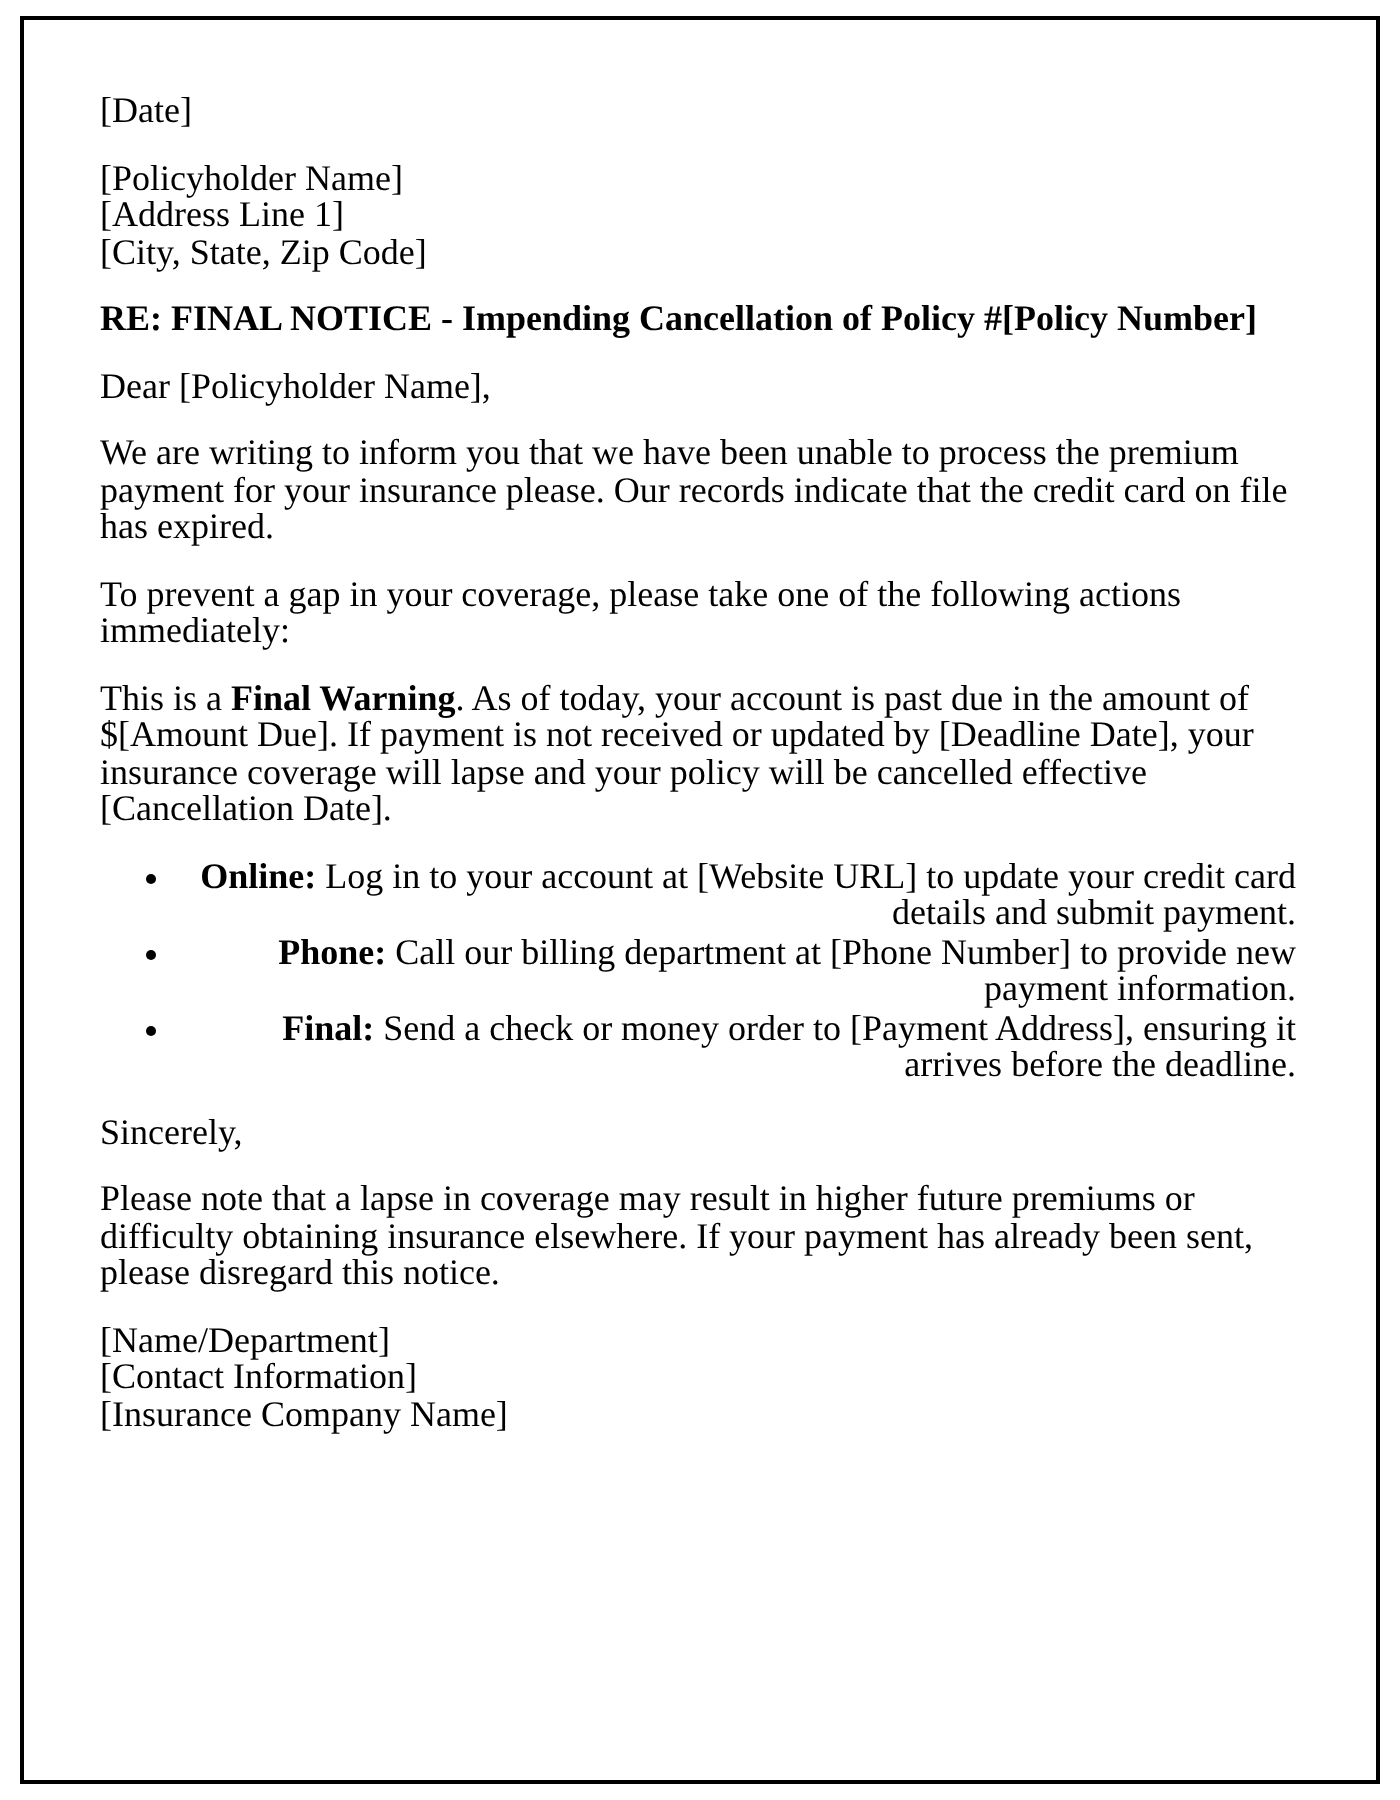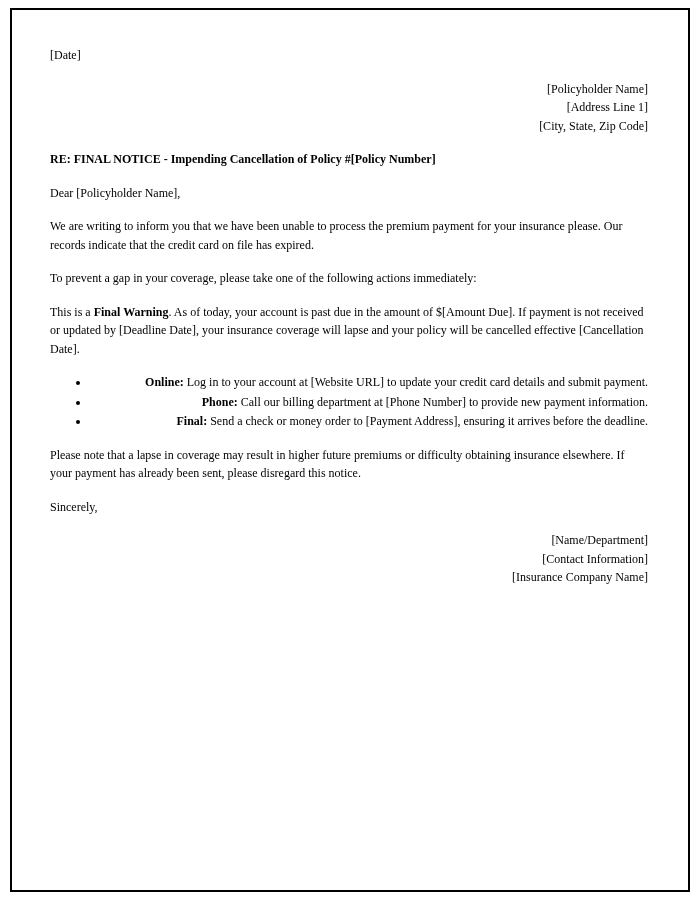--- a/index.html
+++ b/index.html
@@ -17,32 +17,31 @@
     width: 680px;
     height: 884px;
     box-sizing: border-box;
     border: 2px solid #000000;
     background: #ffffff;
     padding: 36px 40px 36px 38px;
     overflow: hidden;
   }
   .letter {
     color: #000000;
-    font-size: 12px;
+    font-size: 18px;
     line-height: 18.5px;
   }
   .para {
     margin: 0 0 15px 0;
   }
   .addr-line {
     margin: 0;
   }
   .block {
     margin: 0 0 15px 0;
-    text-align: right;
   }
   .bold {
     font-weight: bold;
   }
   ul.bullets {
     margin: 0 0 15px 0;
     padding: 0 0 0 40px;
     list-style-type: disc;
     text-align: right;
   }
@@ -74,23 +73,23 @@
     <p class="para">To prevent a gap in your coverage, please take one of the following actions immediately:</p>
 
     <p class="para"><span>This is a </span><span class="bold">Final Warning</span><span>. As of today, your account is past due in the amount of $[Amount Due]. If payment is not received or updated by [Deadline Date], your insurance coverage will lapse and your policy will be cancelled effective [Cancellation Date].</span></p>
 
     <ul class="bullets">
       <li><span class="bold">Online:</span><span> Log in to your account at [Website URL] to update your credit card details and submit payment.</span></li>
       <li><span class="bold">Phone:</span><span> Call our billing department at [Phone Number] to provide new payment information.</span></li>
       <li><span class="bold">Final:</span><span> Send a check or money order to [Payment Address], ensuring it arrives before the deadline.</span></li>
     </ul>
 
+    <p class="para">Sincerely,</p>
+
     <p class="para">Please note that a lapse in coverage may result in higher future premiums or difficulty obtaining insurance elsewhere. If your payment has already been sent, please disregard this notice.</p>
-
-    <p class="para">Sincerely,</p>
 
     <div class="block">
       <p class="addr-line">[Name/Department]</p>
       <p class="addr-line">[Contact Information]</p>
       <p class="addr-line">[Insurance Company Name]</p>
     </div>
 
   </div>
 </div>
 

